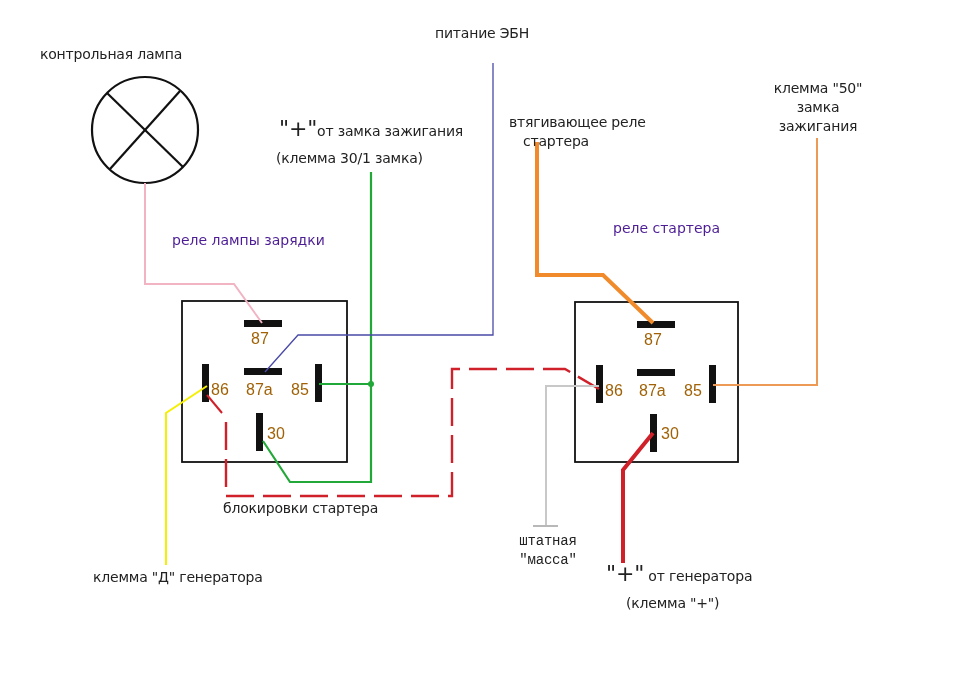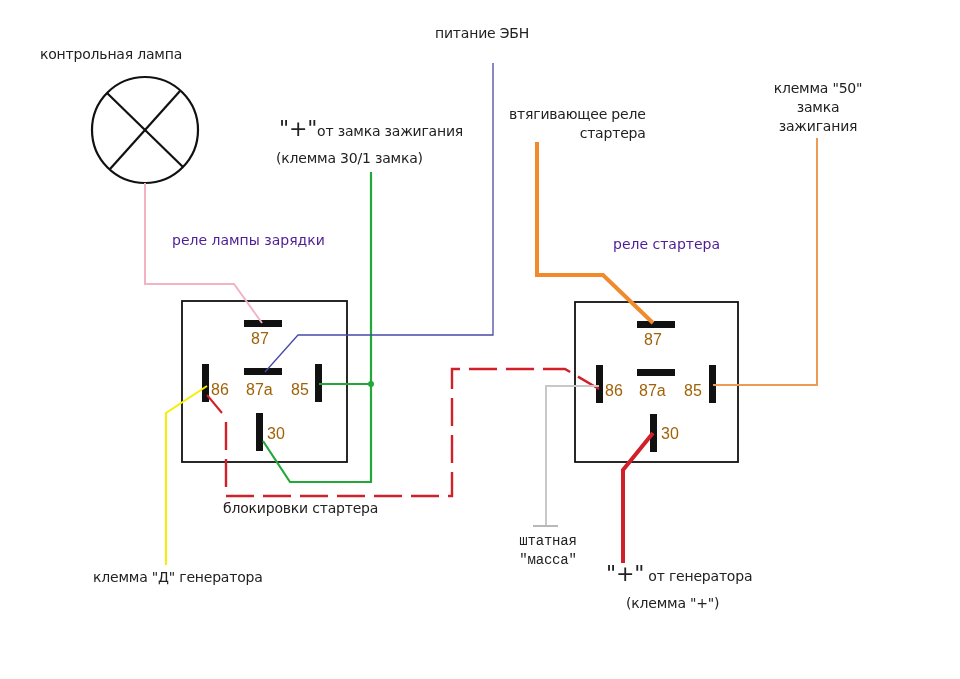--- a/index.html
+++ b/index.html
@@ -59,33 +59,33 @@
   <div>контрольная лампа</div>
 </div>
 
 <div class="lbl" style="left:435px; top:24px;">питание ЭБН</div>
 
 <div class="lbl" style="left:279px; top:119px;">
   <span class="big">"+"</span><span>от замка зажигания</span>
 </div>
 <div class="lbl" style="left:276px; top:149px;">(клемма 30/1 замка)</div>
 
-<div class="lbl" style="left:509px; top:105px;text-align:right;">
+<div class="lbl" style="left:509px; top:113px;">
   <div>втягивающее реле</div>
   <div style="padding-left:14px;">стартера</div>
 </div>
 
 <div class="lbl c" style="left:762px; top:79px; width:112px;">
   <div>клемма "50"</div>
   <div>замка</div>
   <div>зажигания</div>
 </div>
 
 <div class="title" style="left:172px; top:232px;">реле  лампы зарядки</div>
-<div class="title" style="left:613px; top:236px;">реле стартера</div>
+<div class="title" style="left:613px; top:220px;">реле стартера</div>
 
 <div class="pin" style="left:251px; top:330px;">87</div>
 <div class="pin" style="left:211px; top:381px;">86</div>
 <div class="pin" style="left:246px; top:381px;">87a</div>
 <div class="pin" style="left:291px; top:381px;">85</div>
 <div class="pin" style="left:267px; top:425px;">30</div>
 
 <div class="pin" style="left:644px; top:331px;">87</div>
 <div class="pin" style="left:605px; top:382px;">86</div>
 <div class="pin" style="left:639px; top:382px;">87a</div>

